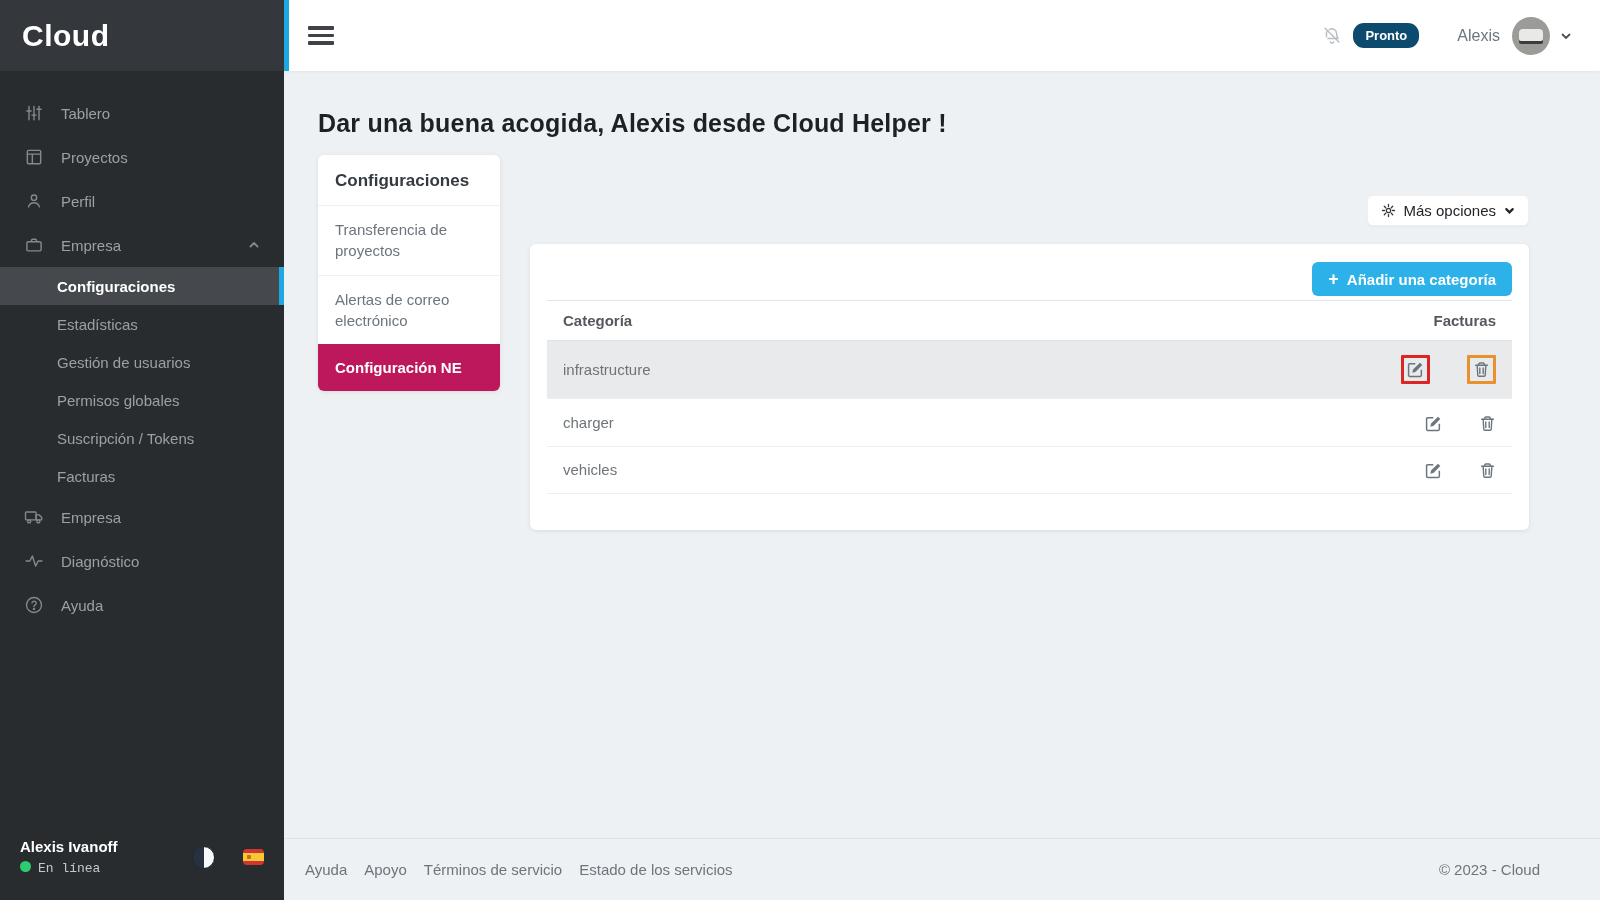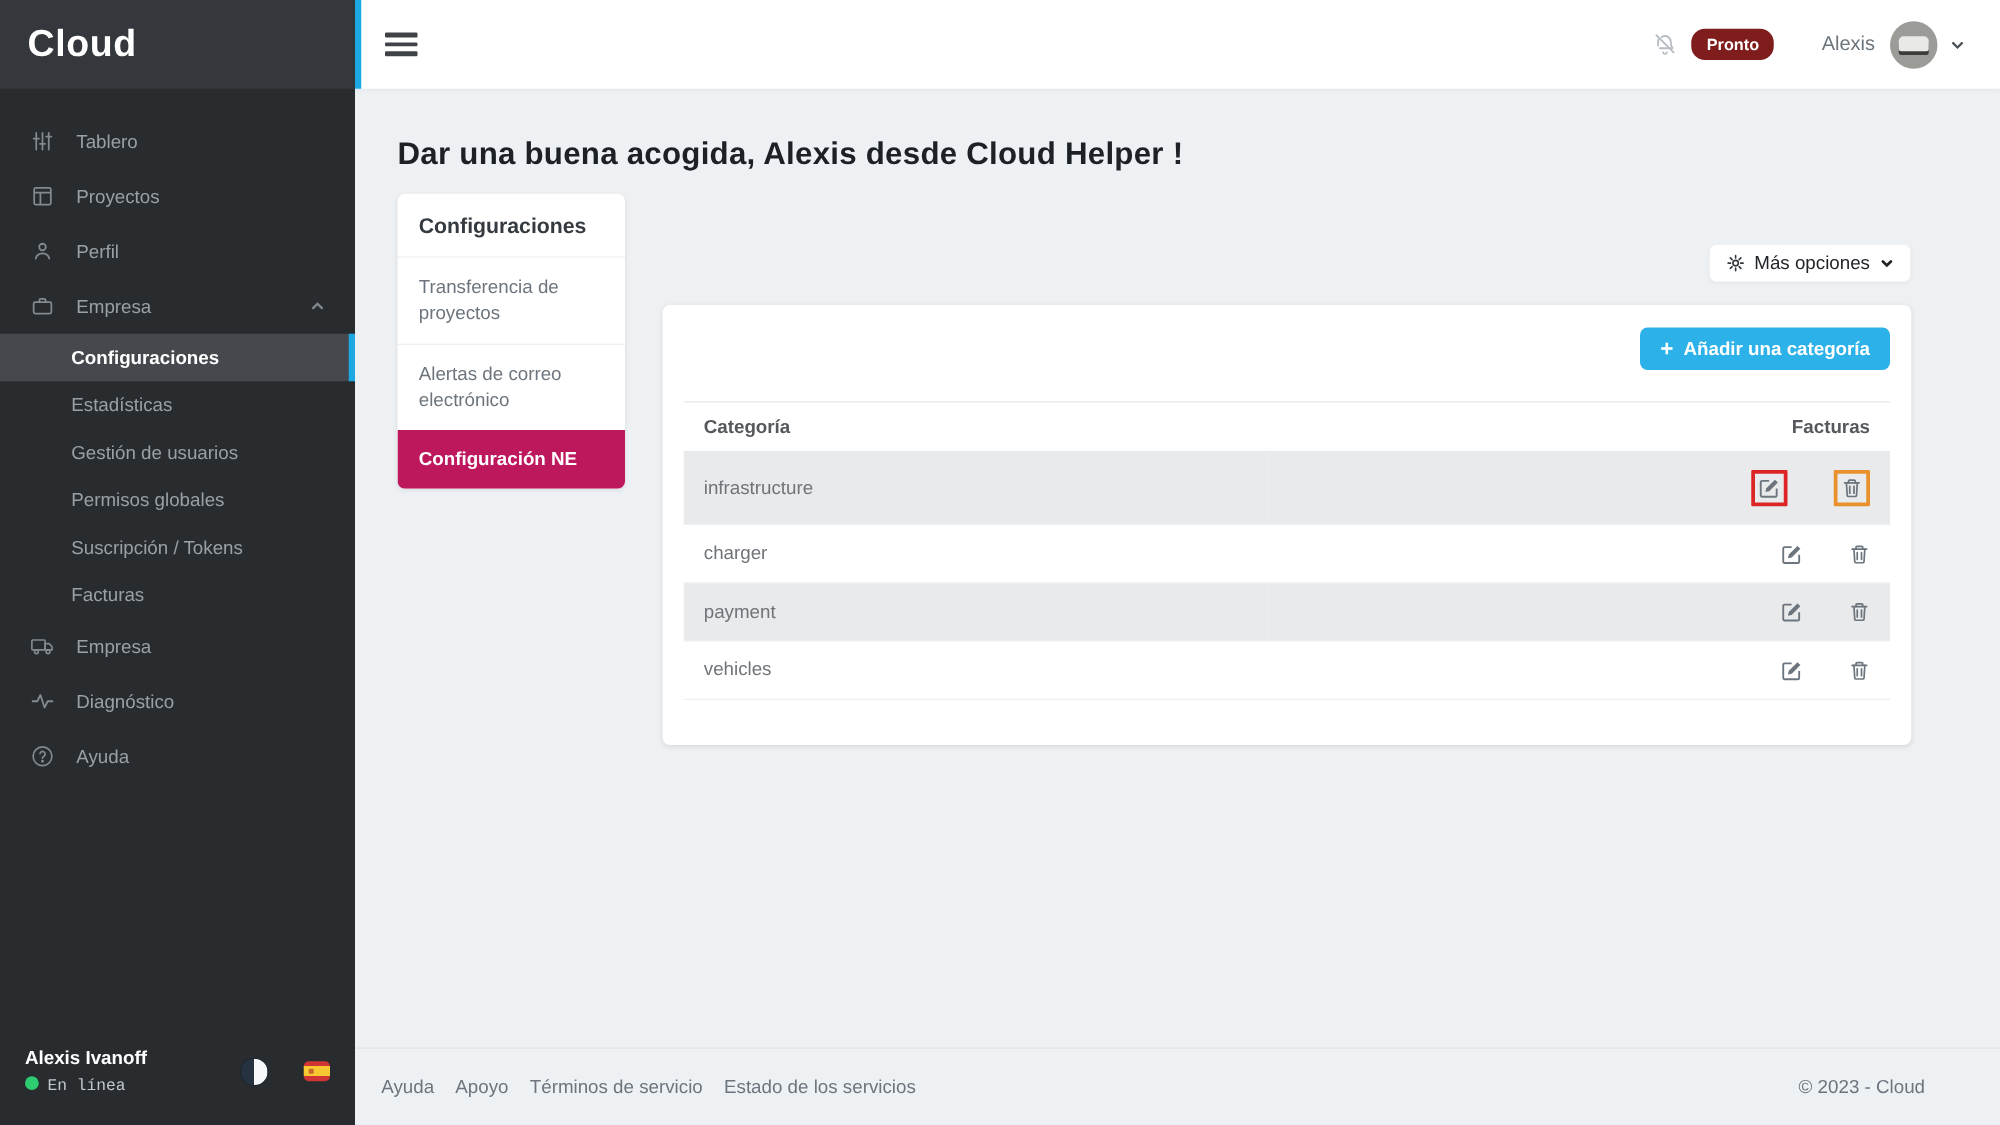--- a/index.html
+++ b/index.html
@@ -34,21 +34,21 @@
 
   
   .main { flex:1; display:flex; flex-direction:column; min-width:0; }
   .topbar { height:71px; background:#fff; display:flex; align-items:center; padding:0 28px 0 0; position:relative; box-shadow:0 1px 3px rgba(0,0,0,.05); }
   .topbar::before { content:""; position:absolute; left:0; top:0; width:5px; height:71px; background:#1ca8e3; }
   .hamburger { margin-left:18px; padding:6px; cursor:pointer; }
   .hamburger span { display:block; width:26px; height:3.5px; background:#3f4347; border-radius:1px; margin:4px 0; }
   .top-right { margin-left:auto; display:flex; align-items:center; }
   .bell-wrap { color:#b6bdc4; margin-right:10px; cursor:pointer; }
   .bell-wrap svg { width:22px; height:22px; display:block; }
-  .badge { background:#7f1d1d; color:#fff; font-size:13px; font-weight:700; padding:5px 12px; border-radius:11px; margin-right:38px; }
+  .badge { background:#0c4a6e; color:#fff; font-size:13px; font-weight:700; padding:5px 12px; border-radius:11px; margin-right:38px; }
   .top-username { color:#6c757d; font-size:16px; margin-right:12px; }
   .avatar { width:38px; height:38px; border-radius:50%; overflow:hidden; position:relative;
     background:linear-gradient(180deg,#cfcecb 0%,#b8b7b4 38%,#8a8a88 62%,#49494察7 100%); background-color:#9b9b98; margin-right:10px; cursor:pointer; }
   .avatar::before { content:""; position:absolute; left:7px; top:12px; width:24px; height:12px; background:#e9e9e7; border-radius:4px 4px 2px 2px; box-shadow:0 3px 0 #3c3c3a; }
   .user-caret { color:#495057; cursor:pointer; }
   .user-caret svg { width:12px; height:12px; display:block; }
 
   .content { flex:1; padding:38px 71px 0 34px; }
   .greeting { font-size:25px; font-weight:700; color:#1d2125; letter-spacing:.2px; }
 
@@ -68,21 +68,21 @@
   .btn-more .gicon svg { width:15px; height:15px; display:block; }
   .btn-more .mcaret { margin-left:8px; color:#212529; }
   .btn-more .mcaret svg { width:11px; height:11px; display:block; }
 
   .main-card { background:#fff; border-radius:6px; box-shadow:0 1px 4px rgba(0,0,0,.09); margin-top:18px; padding:18px 17px 36px; }
   .add-row { display:flex; justify-content:flex-end; }
   .btn-add { display:inline-flex; align-items:center; background:#2cb1e8; color:#fff; border:none; border-radius:6px;
     padding:8px 16px; font-size:15px; font-weight:600; cursor:pointer; }
   .btn-add .plus { font-size:18px; font-weight:700; margin-right:8px; line-height:1; }
 
-  table.cat-table { width:100%; border-collapse:collapse; margin-top:25px; }
+  table.cat-table { width:100%; border-collapse:collapse; margin-top:4px; }
   .cat-table th { font-size:15px; font-weight:600; color:#55595e; text-align:left; padding:11px 16px;
     border-top:1px solid #e4e7ea; border-bottom:1px solid #dee2e6; }
   .cat-table th.col-actions { text-align:right; }
   .cat-table td { font-size:15px; color:#6e7479; padding:14px 16px; border-bottom:1px solid #eceff1; }
   .cat-table tr.striped td { background:#e9eaeb; }
   .cat-table td.actions { text-align:right; white-space:nowrap; }
   .icon-btn { display:inline-flex; align-items:center; justify-content:center; color:#6c757d; cursor:pointer; vertical-align:middle; }
   .icon-btn svg { width:17px; height:17px; display:block; }
   .gap-left { margin-left:33px; }
   .anno-red { border:3px solid #dc2626; padding:3px; border-radius:1px; }
@@ -307,39 +307,20 @@
                     <span class="icon-btn gap-left">
                       <svg viewBox="0 0 16 16" fill="none" stroke="currentColor" stroke-width="1.3" stroke-linecap="round">
                           <path d="M2.5 4h11"></path>
                           <path d="M5.5 4V2.7a.8.8 0 0 1 .8-.8h3.4a.8.8 0 0 1 .8.8V4"></path>
                           <path d="M3.9 4l.6 9.4a1 1 0 0 0 1 .9h5a1 1 0 0 0 1-.9L12.1 4"></path>
                           <path d="M6.4 6.6v5.2M9.6 6.6v5.2"></path>
                         </svg>
                     </span>
                   </td>
                 </tr>
-                <tr class="striped">
-                  <td>payment</td>
-                  <td class="actions">
-                    <span class="icon-btn">
-                      <svg viewBox="0 0 16 16" fill="none" stroke="currentColor">
-                          <path d="M13.5 8.2v5.3a1 1 0 0 1-1 1h-10a1 1 0 0 1-1-1v-10a1 1 0 0 1 1-1h5.3" stroke-width="1.4"></path>
-                          <path d="M12.2 1.6l2.2 2.2-6.5 6.5-2.9.7.7-2.9z" fill="currentColor" stroke="none"></path>
-                        </svg>
-                    </span>
-                    <span class="icon-btn gap-left">
-                      <svg viewBox="0 0 16 16" fill="none" stroke="currentColor" stroke-width="1.3" stroke-linecap="round">
-                          <path d="M2.5 4h11"></path>
-                          <path d="M5.5 4V2.7a.8.8 0 0 1 .8-.8h3.4a.8.8 0 0 1 .8.8V4"></path>
-                          <path d="M3.9 4l.6 9.4a1 1 0 0 0 1 .9h5a1 1 0 0 0 1-.9L12.1 4"></path>
-                          <path d="M6.4 6.6v5.2M9.6 6.6v5.2"></path>
-                        </svg>
-                    </span>
-                  </td>
-                </tr>
                 <tr>
                   <td>vehicles</td>
                   <td class="actions">
                     <span class="icon-btn">
                       <svg viewBox="0 0 16 16" fill="none" stroke="currentColor">
                           <path d="M13.5 8.2v5.3a1 1 0 0 1-1 1h-10a1 1 0 0 1-1-1v-10a1 1 0 0 1 1-1h5.3" stroke-width="1.4"></path>
                           <path d="M12.2 1.6l2.2 2.2-6.5 6.5-2.9.7.7-2.9z" fill="currentColor" stroke="none"></path>
                         </svg>
                     </span>
                     <span class="icon-btn gap-left">

